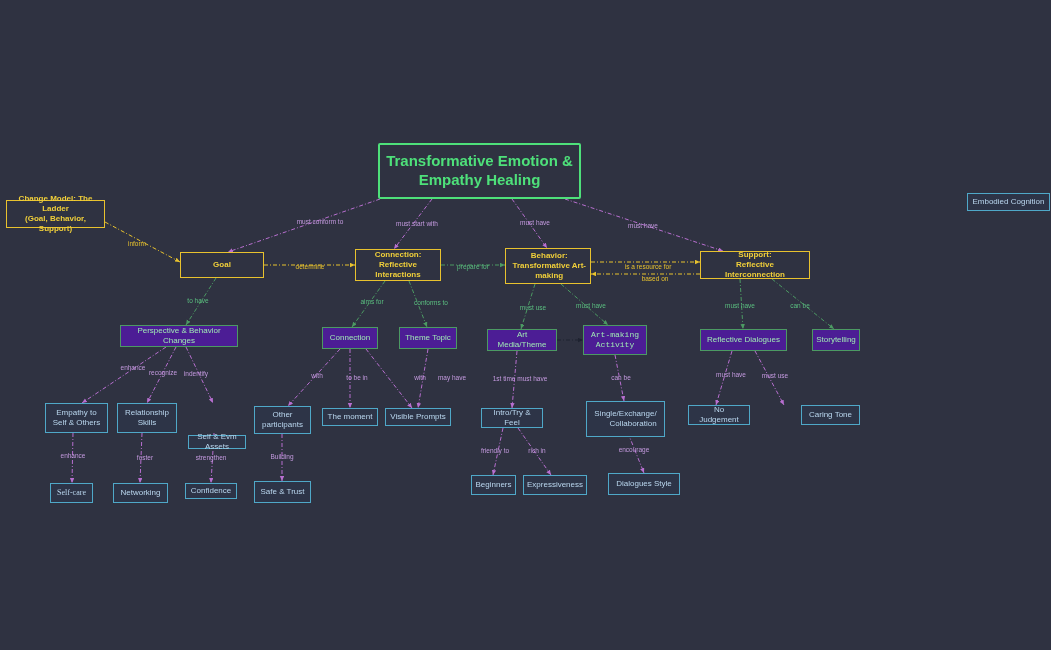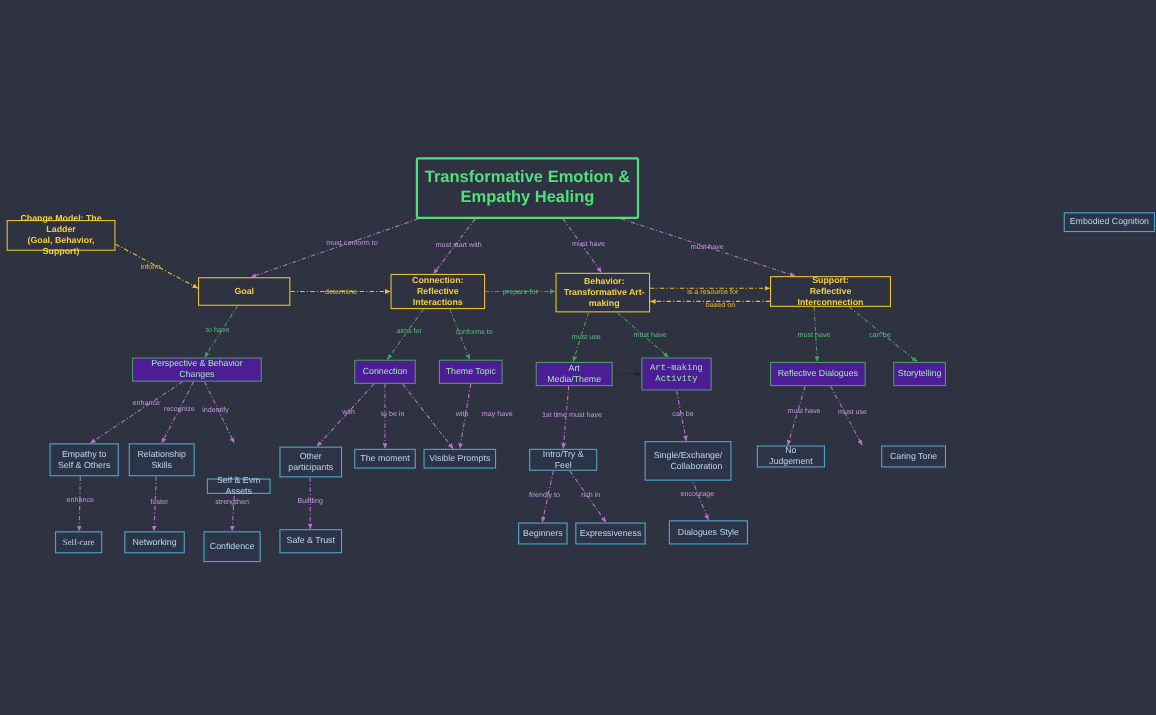--- a/index.html
+++ b/index.html
@@ -188,21 +188,21 @@
       </div>
       <div class="node n-blue" style="left: 757px; top: 405px; width: 59px; height: 20px; margin-left: 44px;">
         <span>Caring Tone</span>
       </div>
       <div class="node n-blue" style="left: 50px; top: 483px; width: 43px; height: 20px; font-family: Liberation Serif, serif;">
         <span>Self-care</span>
       </div>
       <div class="node n-blue" style="left: 113px; top: 483px; width: 55px; height: 20px;">
         <span>Networking</span>
       </div>
-      <div class="node n-blue" style="left: 185px; top: 483px; width: 52px; height: 28px;">
+      <div class="node n-blue" style="left: 185px; top: 483px; width: 52px; height: 16px;">
         <span>Confidence</span>
       </div>
       <div class="node n-blue" style="left: 254px; top: 481px; width: 57px; height: 22px;">
         <span>Safe &amp; Trust</span>
       </div>
       <div class="node n-blue" style="left: 471px; top: 475px; width: 45px; height: 20px;">
         <span>Beginners</span>
       </div>
       <div class="node n-blue" style="left: 523px; top: 475px; width: 64px; height: 20px;">
         <span>Expressiveness</span>

